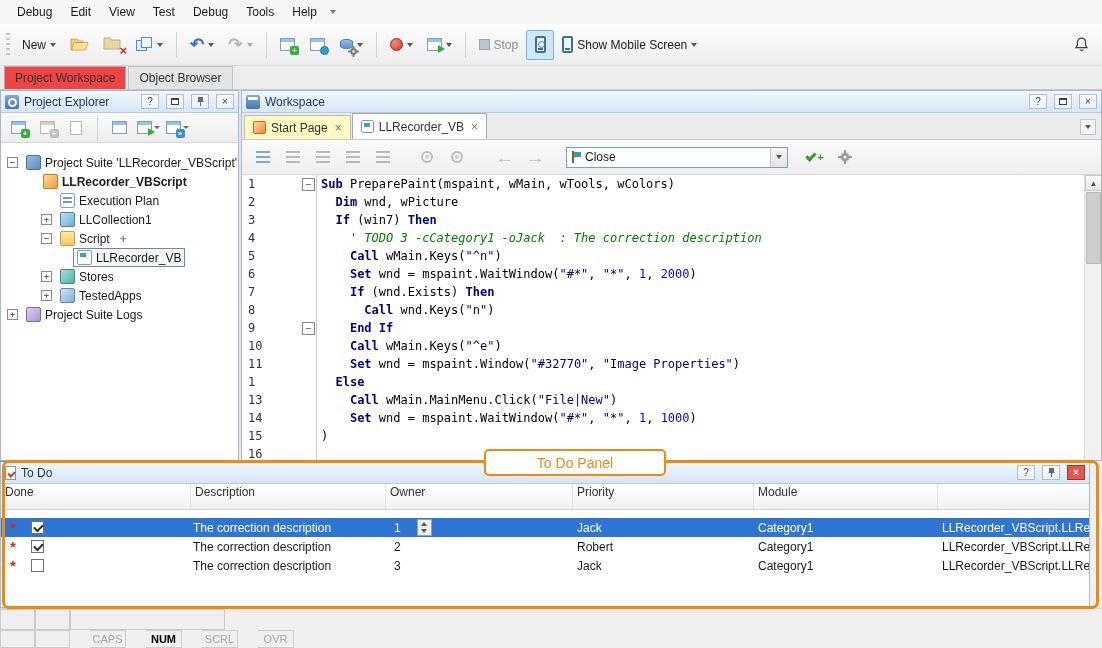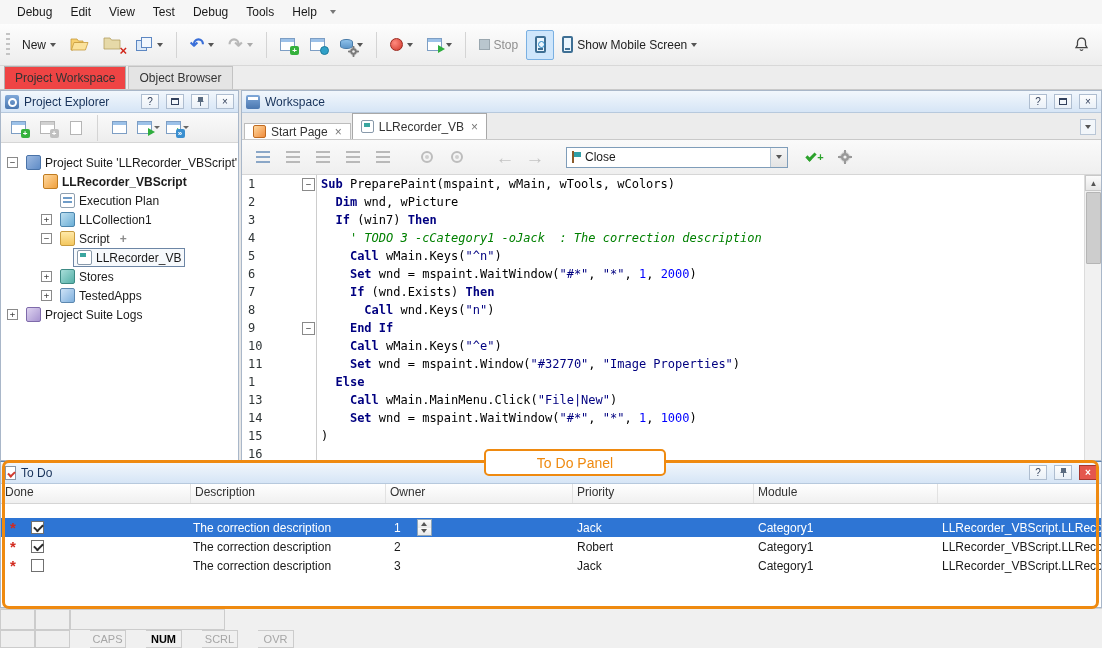--- a/index.html
+++ b/index.html
@@ -84,21 +84,21 @@
   .ti-tested-apps{background:linear-gradient(135deg,#cfe3f7,#7fb0dd);border:1px solid #5d88b0;}
   .ti-logs{background:linear-gradient(135deg,#ded3f0,#a794d0);border:1px solid #7e6aaa;}
   .ti-start-page{background:linear-gradient(135deg,#ffd9a0,#f08c3c);border:1px solid #c06a20;}
 
   
   .vsplit{position:absolute;left:239px;top:90px;width:2px;height:371px;background:#e6e6e6;cursor:col-resize;}
 
   
   #ws-panel{left:241px;top:90px;width:861px;height:371px;}
   .doc-tabrow{height:27px;background:#ececec;border-bottom:1px solid #c9c9c9;display:flex;align-items:flex-end;padding-left:2px;position:relative;}
-  .doc-tab{height:16px;display:flex;align-items:center;gap:5px;padding:0 8px;border:1px solid #bcbcbc;border-bottom:none;background:#ffffff;margin-right:1px;color:#333;}
+  .doc-tab{height:24px;display:flex;align-items:center;gap:5px;padding:0 8px;border:1px solid #bcbcbc;border-bottom:none;background:#fef9c3;margin-right:1px;color:#333;}
   .doc-tab.active{background:#fff;height:26px;border-color:#a8a8a8;z-index:2;}
   .dticon{width:13px;height:13px;border-radius:2px;position:relative;flex:0 0 auto;}
   .tabx{color:#777;font-size:12px;line-height:12px;margin-left:2px;}
   .doclist-btn{position:absolute;right:5px;top:6px;width:16px;height:16px;display:flex;align-items:center;justify-content:center;border:1px solid #b9c6d6;background:#f2f6fa;}
 
   .ed-toolbar{height:35px;background:linear-gradient(#fafafa,#efefef);border-bottom:1px solid #d6d6d6;display:flex;align-items:center;gap:4px;padding:0 8px;}
   .ebtn{height:26px;min-width:26px;border:1px solid transparent;display:flex;align-items:center;justify-content:center;gap:3px;border-radius:2px;background:transparent;}
   .stripes{width:14px;height:12px;background:repeating-linear-gradient(to bottom,#b9b9b9 0 2px,transparent 2px 5px);}
   .stripes.blue{background:repeating-linear-gradient(to bottom,#8ba7c7 0 2px,transparent 2px 5px);}
   .circ{width:12px;height:12px;border:2px solid #bdbdbd;border-radius:50%;position:relative;}
@@ -124,22 +124,22 @@
   .c-kw{color:#000080;font-weight:bold;}
   .c-pl{color:#000;}
   .c-st{color:#000080;}
   .c-nu{color:#0000ff;}
   .c-cm{color:#008000;font-style:italic;}
   .vscroll{position:absolute;right:0;top:84px;width:17px;bottom:0;background:#f1f1f1;border-left:1px solid #dcdcdc;}
   .vscroll .sb-arrow{width:17px;height:16px;background:linear-gradient(#fbfbfb,#e6e6e6);border:1px solid #c8c8c8;display:flex;align-items:center;justify-content:center;font-size:8px;color:#555;}
   .vscroll .thumb{position:absolute;left:1px;top:17px;width:15px;height:72px;background:#cdcdcd;border:1px solid #b5b5b5;border-radius:1px;}
 
   
-  #todo-panel{position:absolute;left:0;top:461px;right:0;height:147px;background:#fff;border:1px solid #a9b7c9;border-top:1px solid #5a80ad;}
-  #todo-head{position:absolute;left:0;top:22px;right:0;height:20px;display:grid;grid-template-columns:190px 195px 187px 181px 184px 1fr;background:linear-gradient(#ffffff,#f0f0f0);border-bottom:1px solid #d5d5d5;}
+  #todo-panel{position:absolute;left:0;top:461px;right:12px;height:147px;background:#fff;border:1px solid #a9b7c9;border-top:1px solid #5a80ad;}
+  #todo-head{position:absolute;left:0;top:22px;right:0;height:26px;display:grid;grid-template-columns:190px 195px 187px 181px 184px 1fr;background:linear-gradient(#ffffff,#f0f0f0);border-bottom:1px solid #d5d5d5;}
   .th{border-right:1px solid #e2e2e2;padding:1px 0 0 4px;color:#333;overflow:hidden;white-space:nowrap;}
   #todo-rows{position:absolute;left:0;top:40px;right:0;bottom:0;padding-top:16px;overflow:hidden;}
   .todo-row{display:grid;grid-template-columns:190px 195px 187px 181px 184px 1fr;height:19px;align-items:center;}
   .todo-row.selected{background:#2e75d4;color:#fff;}
   .td{overflow:hidden;white-space:nowrap;padding-left:4px;}
   .td-done{display:flex;align-items:center;gap:13px;padding-left:7px;}
   .td-desc{padding-left:2px;}
   .td-pri{display:flex;align-items:center;gap:16px;padding-left:8px;}
   .todo-flag{color:#d22a1e;font:bold 15px/12px "Liberation Sans",sans-serif;width:10px;text-align:center;}
   .cb{width:13px;height:13px;background:#fff;border:1px solid #707070;position:relative;flex:0 0 auto;}

